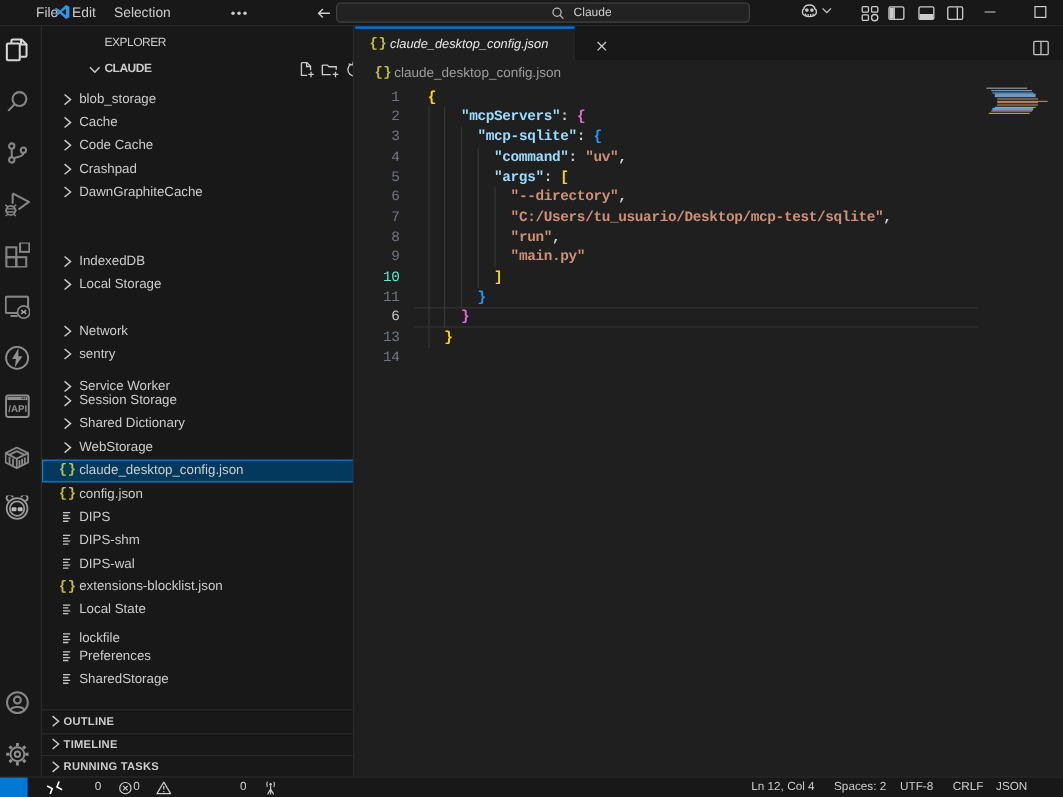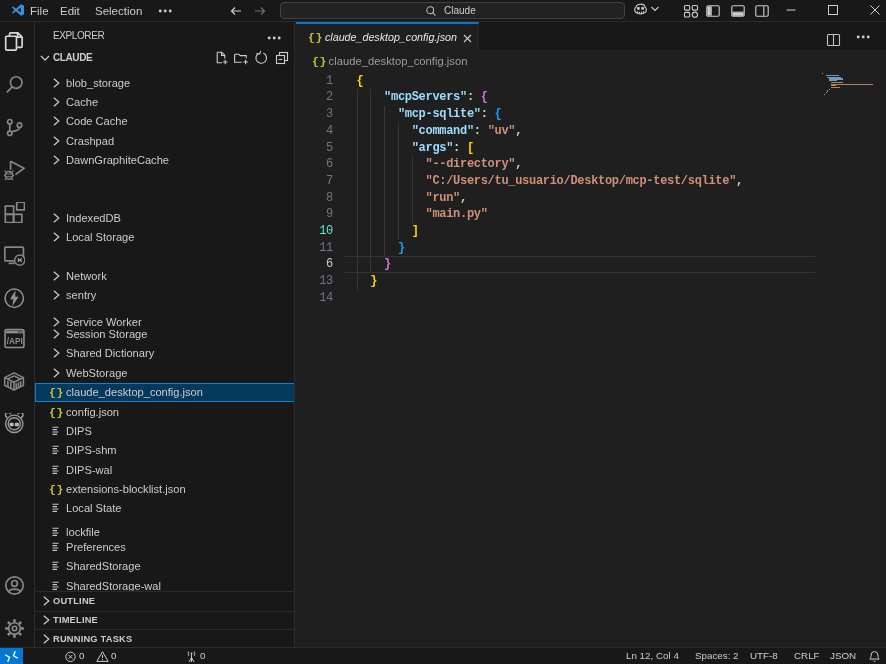--- a/index.html
+++ b/index.html
@@ -1,16 +1,16 @@
 <!DOCTYPE html>
 <html><head><meta charset="utf-8"><style>
 *{margin:0;padding:0;box-sizing:border-box;}
 html,body{width:886px;height:664px;overflow:hidden;background:#1f1f1f;
   font-family:"Liberation Sans",sans-serif;color:#cccccc;}
-.abs{position:absolute;}
+.abs{position:absolute;padding-left:34px;}
 svg{display:block;}
 
 #titlebar{left:0;top:0;width:886px;height:22px;background:#181818;border-bottom:1px solid #2b2b2b;}
 .menu{position:absolute;top:0;height:22px;line-height:22px;font-size:11.5px;color:#cccccc;}
 
 #actbar{left:0;top:22px;width:35px;height:625px;background:#181818;border-right:1px solid #2b2b2b;}
 .aicon{position:absolute;left:4px;width:21px;height:21px;}
 
 #sidebar{left:35px;top:22px;width:260px;height:625px;background:#181818;border-right:1px solid #2b2b2b;overflow:hidden;}
 .trow{position:absolute;left:0;width:260px;height:19px;}
@@ -467,32 +467,20 @@
       <span class="seticon">
         <svg width="16" height="16" viewBox="0 0 16 16" style="">
           <g stroke="#c5c5c5" stroke-width="1.1" fill="none">
             <path d="M3.5 4.2 h6 M3.5 6.6 h4.5 M3.5 9 h6 M3.5 11.4 h4.5"></path>
             <path d="M3.5 3 v9.6" stroke-width="0"></path>
           </g>
           <g fill="#c5c5c5"></g>
         </svg>
       </span>
       <span class="tlabel" style="left:31px">SharedStorage</span>
-    </div>
-    <div class="trow" style="top:554.1px">
-      <span class="seticon">
-        <svg width="16" height="16" viewBox="0 0 16 16" style="">
-          <g stroke="#c5c5c5" stroke-width="1.1" fill="none">
-            <path d="M3.5 4.2 h6 M3.5 6.6 h4.5 M3.5 9 h6 M3.5 11.4 h4.5"></path>
-            <path d="M3.5 3 v9.6" stroke-width="0"></path>
-          </g>
-          <g fill="#c5c5c5"></g>
-        </svg>
-      </span>
-      <span class="tlabel" style="left:31px">SharedStorage-wal</span>
     </div>
     <div class="shead" style="top:569.0px;height:19.5px">
       <span class="sh-chev">
         <svg width="16" height="16" viewBox="0 0 16 16" style="">
           <path d="M4.8 3.8 L9.8 8 L4.8 12.2" fill="none" stroke="#cccccc" stroke-width="1.2"></path>
         </svg>
       </span>
       <span class="sh-label">OUTLINE</span>
     </div>
     <div class="shead" style="top:588.5px;height:18.5px">

